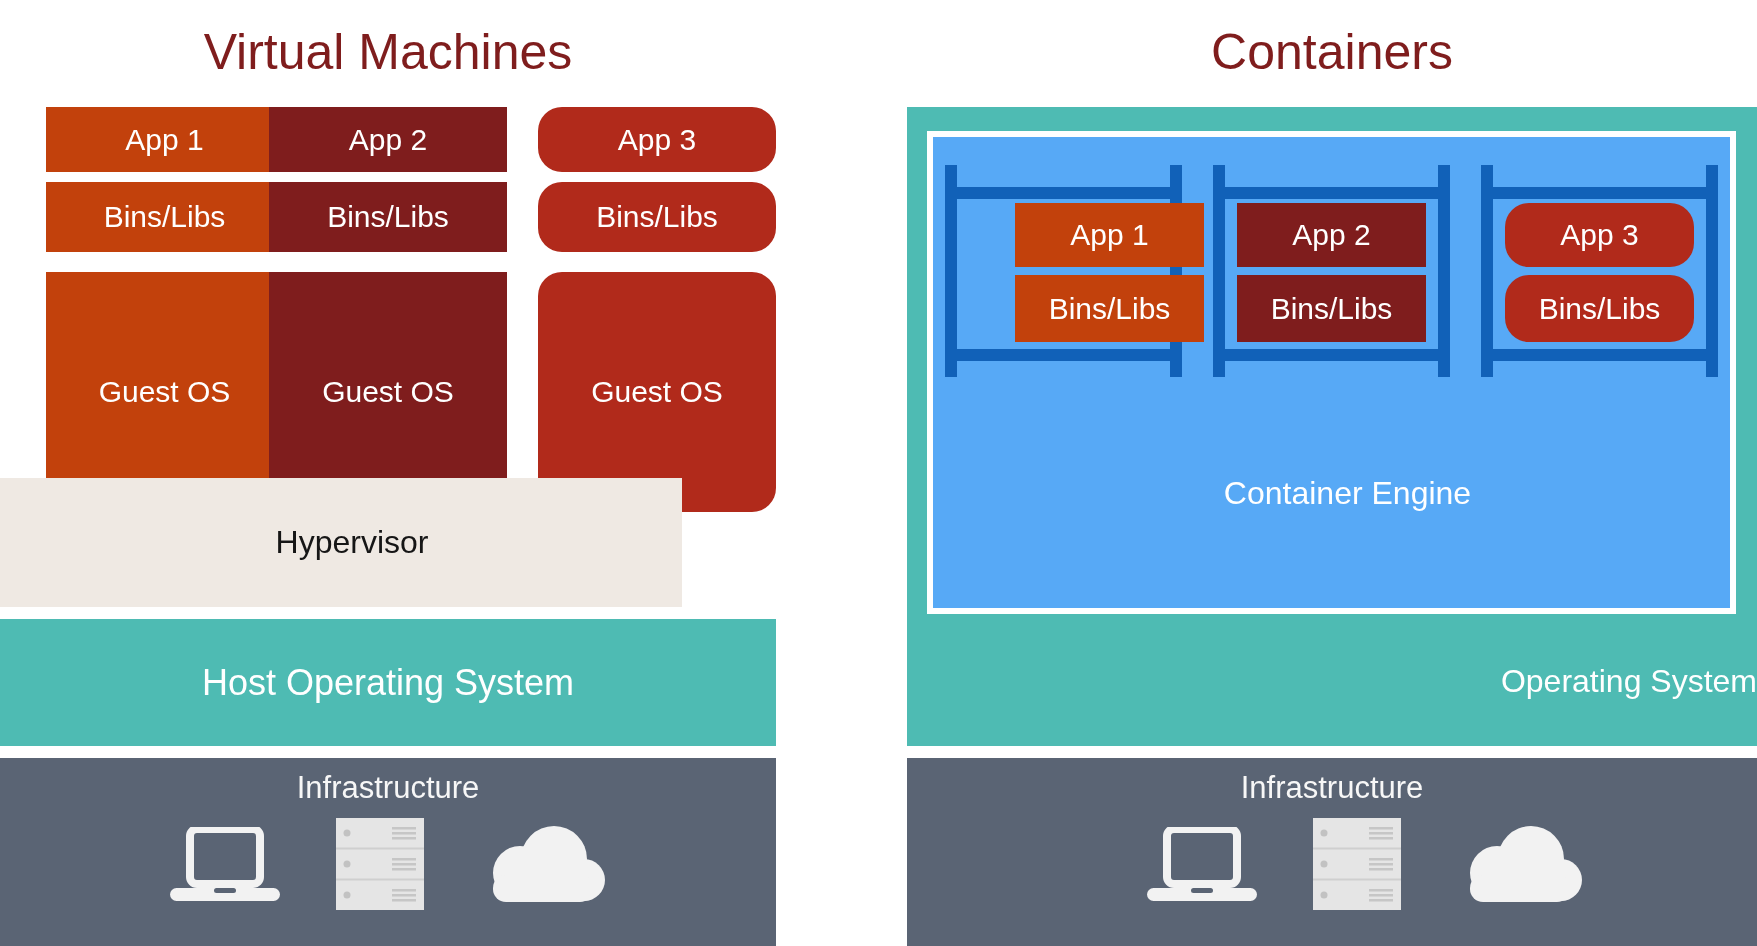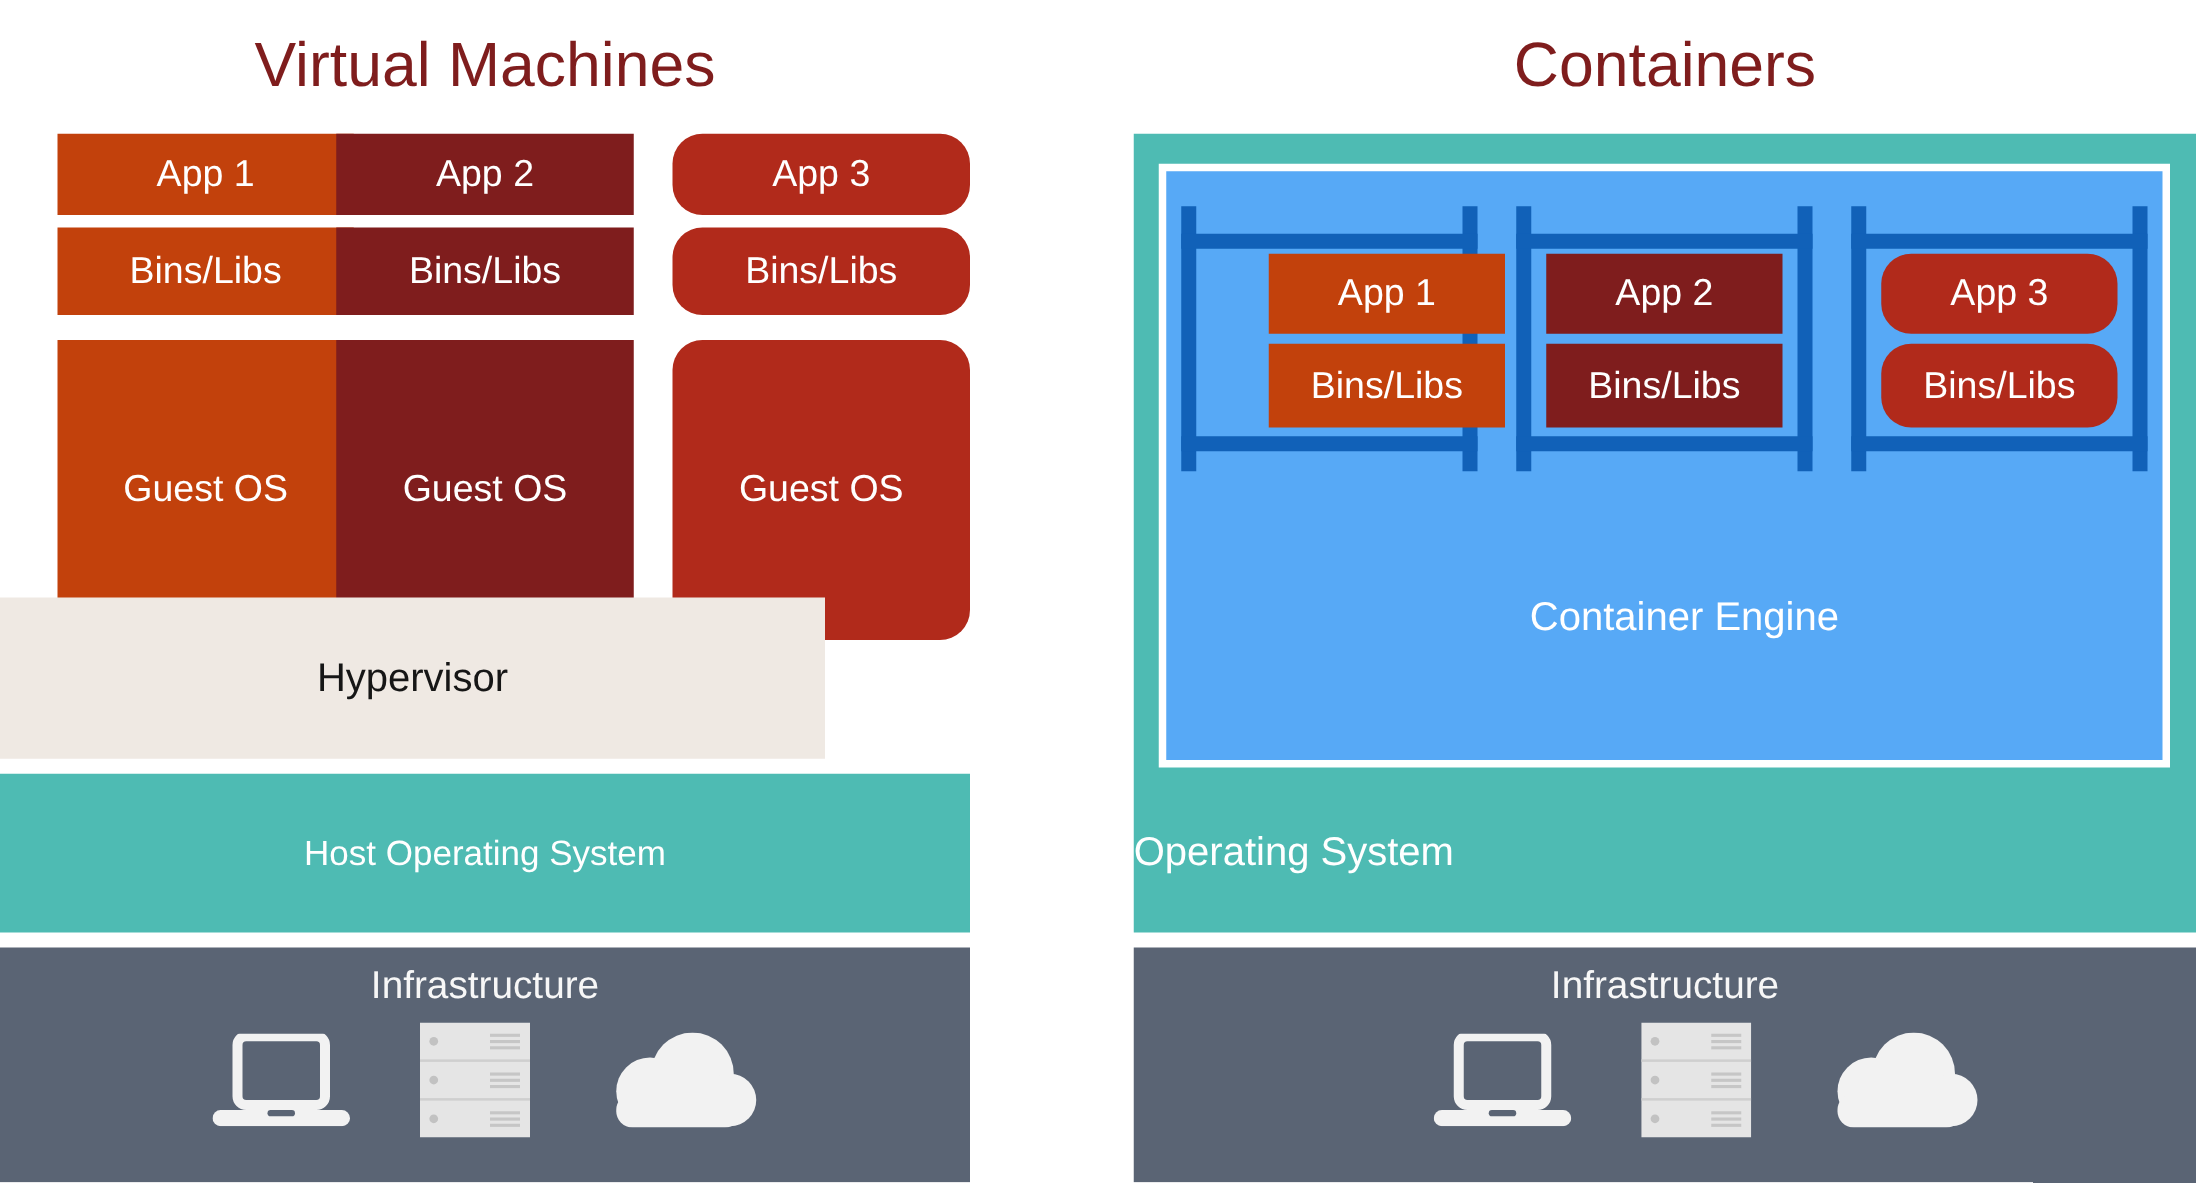--- a/index.html
+++ b/index.html
@@ -23,22 +23,22 @@
   .c-red    { background:#7f1d1d; }
   .c-dred   { background:#B12A1B;border-radius:24px; }
 
   .vm-app   { top:107px; height:65px; }
   .vm-bins  { top:182px; height:70px; }
   .vm-guest { top:272px; height:240px; }
   .colx1 { left:0;     width:237px; }
   .colx2 { left:269px; width:238px; }
   .colx3 { left:538px; width:238px; }
 
-  .hypervisor { left:0; top:478px; width:660px; height:129px; background:#EFE9E3; color:#161616; font-size:32px; }
-  .host-os    { left:0; top:619px; width:776px; height:127px; background:#4EBBB3; font-size:28px; }
+  .hypervisor { left:0; top:478px; width:660px; height:129px; background:#EFE9E3; color:#161616; font-size:32px;padding-left:22px; }
+  .host-os    { left:0; top:619px; width:776px; height:127px; background:#4EBBB3; font-size:36px; }
 
   .infra { position:absolute; top:758px; height:188px; background:#5A6474; }
   .infra-left  { left:0; width:776px; }
   .infra-right { left:907px; width:850px; }
   .infra-label {
     position:absolute; top:12px; left:0; width:100%; text-align:center;
     font-size:31px; color:#F7F7F7;
   }
   .icons-row {
     position:absolute; top:60px; left:0; width:100%;
@@ -59,21 +59,21 @@
   .rail-top { top:22px; } .rail-bottom { bottom:16px; }
   .cont .block { left:24px; width:189px; }
   .ct-app  { top:38px;  height:64px; }
   .ct-bins { top:110px; height:67px; }
 
   .engine-label {
     position:absolute; left:0; top:338px; width:100%; text-align:center;
     font-size:32px; color:#ffffff;margin-left:16px;
   }
   .os-label {
-    position:absolute; left:0; top:556px; width:100%; text-align:left;
+    position:absolute; left:0; top:556px; width:100%; text-align:right;
     font-size:32px; color:#ffffff;
   }
 </style>
 </head>
 <body>
 
 <div class="canvas">
 
   <div class="panel-title" id="vm-title">Virtual Machines</div>
 

